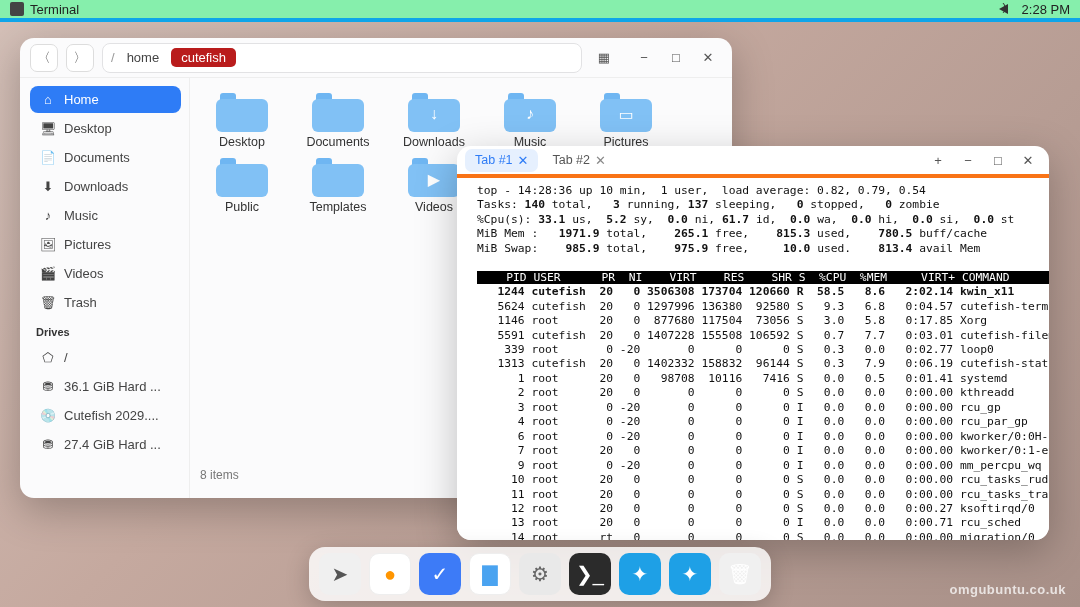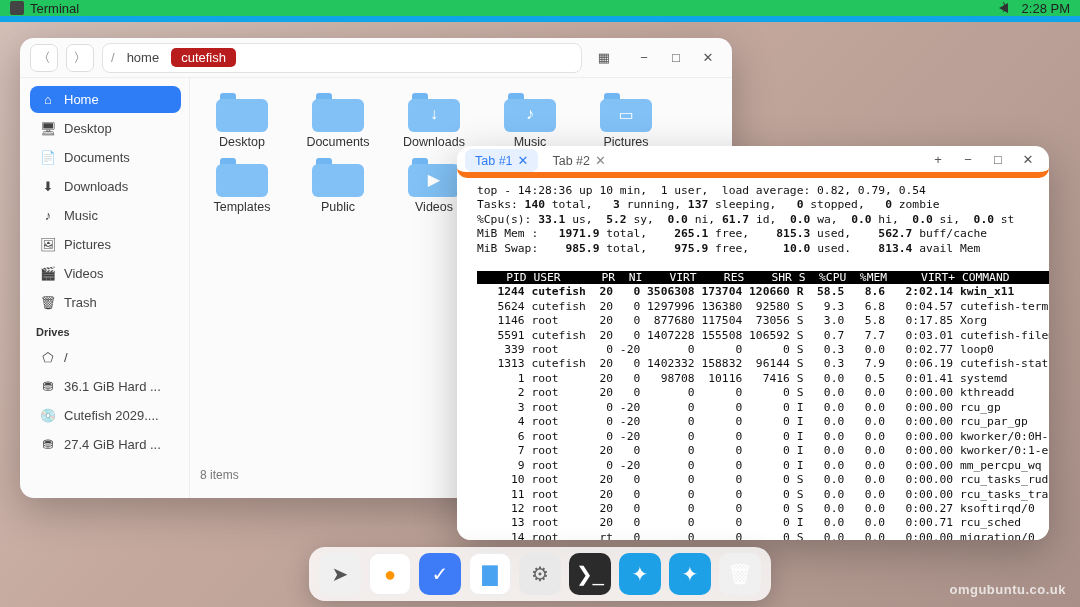--- a/index.html
+++ b/index.html
@@ -7,22 +7,22 @@
     font-family: -apple-system, BlinkMacSystemFont, "Segoe UI", sans-serif;
     width: 1080px; height: 607px;
     background: linear-gradient(135deg, #d4c0b8 0%, #c5a99f 40%, #a89088 100%);
     position: relative; overflow: hidden;
     font-size: 13px; color: #222;
   }
 
   
   .panel {
     position: absolute; top: 0; left: 0; right: 0; height: 22px;
-    background: #22c55e; display: flex; align-items: center;
-    padding: 0 10px; border-bottom: 6px solid #0ea5e9; z-index: 50;
+    background: #86efac; display: flex; align-items: center;
+    padding: 0 10px; border-bottom: 4px solid #0ea5e9; z-index: 50;
   }
   .panel .p-left { display: flex; align-items: center; gap: 6px; flex: 1; }
   .panel .p-right { display: flex; align-items: center; gap: 14px; }
   .panel .tb-ico { width: 14px; height: 14px; background:#444; border-radius:2px; }
   .panel .vol {
     width:0;height:0;border-top:5px solid transparent;border-bottom:5px solid transparent;
     border-right:9px solid #333; position:relative;
   }
   .panel .vol::after { content:")"; position:absolute; left:4px; top:-8px; font-size:11px; color:#333;}
 
@@ -80,22 +80,22 @@
     background:#81c1f5; border-radius:6px;
   }
   .ficon .glyph { position:absolute; top:15px; left:0; width:52px; text-align:center;
     color:#fff; font-size:16px; z-index:2;}
   .fname { font-size:12.5px; color:#333; line-height:1.15; }
   .status { margin-top:auto; color:#777; font-size:12px; padding:4px 2px;}
 
   
   .term { top:146px; left:457px; width:592px; height:394px; z-index:20;
     background:#fff; display:flex; flex-direction:column;}
-  .term-top { height:32px; display:flex; align-items:flex-end; padding:0 8px;
-    border-bottom:6px solid #f97316;border-radius:10px;}
+  .term-top { height:32px; display:flex; align-items:center; padding:0 8px;
+    border-bottom:4px solid #f97316;}
   .t-tabs { display:flex; align-items:center; gap:4px;}
   .t-tab { display:flex; align-items:center; gap:5px; padding:4px 10px; border-radius:7px;
     color:#555; cursor:pointer; font-size:12.5px;}
   .t-tab.sel { background:#e6f0fe; color:#2e7cf6; }
   .t-tab .tc { color:#888; cursor:pointer; font-size:13px;}
   .t-tab.sel .tc { color:#2e7cf6; }
   .t-spacer { flex:1; }
   .t-ctl { display:flex; gap:4px;}
   .t-ctl .wc { width:26px;height:26px;display:flex;align-items:center;justify-content:center;
     color:#555;border-radius:6px;cursor:pointer;}
@@ -235,27 +235,27 @@
           <div class="folder">
             <div class="ficon">
               <span class="glyph">▭</span>
             </div>
             <div class="fname">Pictures</div>
           </div>
           <div class="folder">
             <div class="ficon">
               <span class="glyph"></span>
             </div>
+            <div class="fname">Public</div>
+          </div>
+          <div class="folder">
+            <div class="ficon">
+              <span class="glyph"></span>
+            </div>
             <div class="fname">Templates</div>
-          </div>
-          <div class="folder">
-            <div class="ficon">
-              <span class="glyph"></span>
-            </div>
-            <div class="fname">Public</div>
           </div>
           <div class="folder">
             <div class="ficon">
               <span class="glyph">▶</span>
             </div>
             <div class="fname">Videos</div>
           </div>
         </div>
       <div class="status">8 items</div>
     </div>
@@ -278,21 +278,21 @@
     <div class="t-ctl">
       <div class="wc">+</div>
       <div class="wc">−</div>
       <div class="wc">□</div>
       <div class="wc">✕</div>
     </div>
   </div>
   <div class="term-body" id="tbody">top - 14:28:36 up 10 min,  1 user,  load average: 0.82, 0.79, 0.54
 Tasks: <span class="b">140</span> total,   <span class="b">3</span> running, <span class="b">137</span> sleeping,   <span class="b">0</span> stopped,   <span class="b">0</span> zombie
 %Cpu(s): <span class="b">33.1</span> us,  <span class="b">5.2</span> sy,  <span class="b">0.0</span> ni, <span class="b">61.7</span> id,  <span class="b">0.0</span> wa,  <span class="b">0.0</span> hi,  <span class="b">0.0</span> si,  <span class="b">0.0</span> st
-MiB Mem :   <span class="b">1971.9</span> total,    <span class="b">265.1</span> free,    <span class="b">815.3</span> used,    <span class="b">562.7</span> buff/cache
+MiB Mem :   <span class="b">1971.9</span> total,    <span class="b">265.1</span> free,    <span class="b">815.3</span> used,    <span class="b">780.5</span> buff/cache
 MiB Swap:    <span class="b">985.9</span> total,    <span class="b">975.9</span> free,     <span class="b">10.0</span> used.    <span class="b">813.4</span> avail Mem
 
 <span class="hdr">    PID USER      PR  NI    VIRT    RES    SHR S  %CPU  %MEM     VIRT+ COMMAND         </span>
    <span class="b">1244 cutefish  20   0 3506308 173704 120660 R  58.5   8.6   2:02.14 kwin_x11</span>
    5624 cutefish  20   0 1297996 136380  92580 S   9.3   6.8   0:04.57 cutefish-termin
    1146 root      20   0  877680 117504  73056 S   3.0   5.8   0:17.85 Xorg
    5591 cutefish  20   0 1407228 155508 106592 S   0.7   7.7   0:03.01 cutefish-filema
     339 root       0 -20       0      0      0 S   0.3   0.0   0:02.77 loop0
    1313 cutefish  20   0 1402332 158832  96144 S   0.3   7.9   0:06.19 cutefish-status
       1 root      20   0   98708  10116   7416 S   0.0   0.5   0:01.41 systemd

